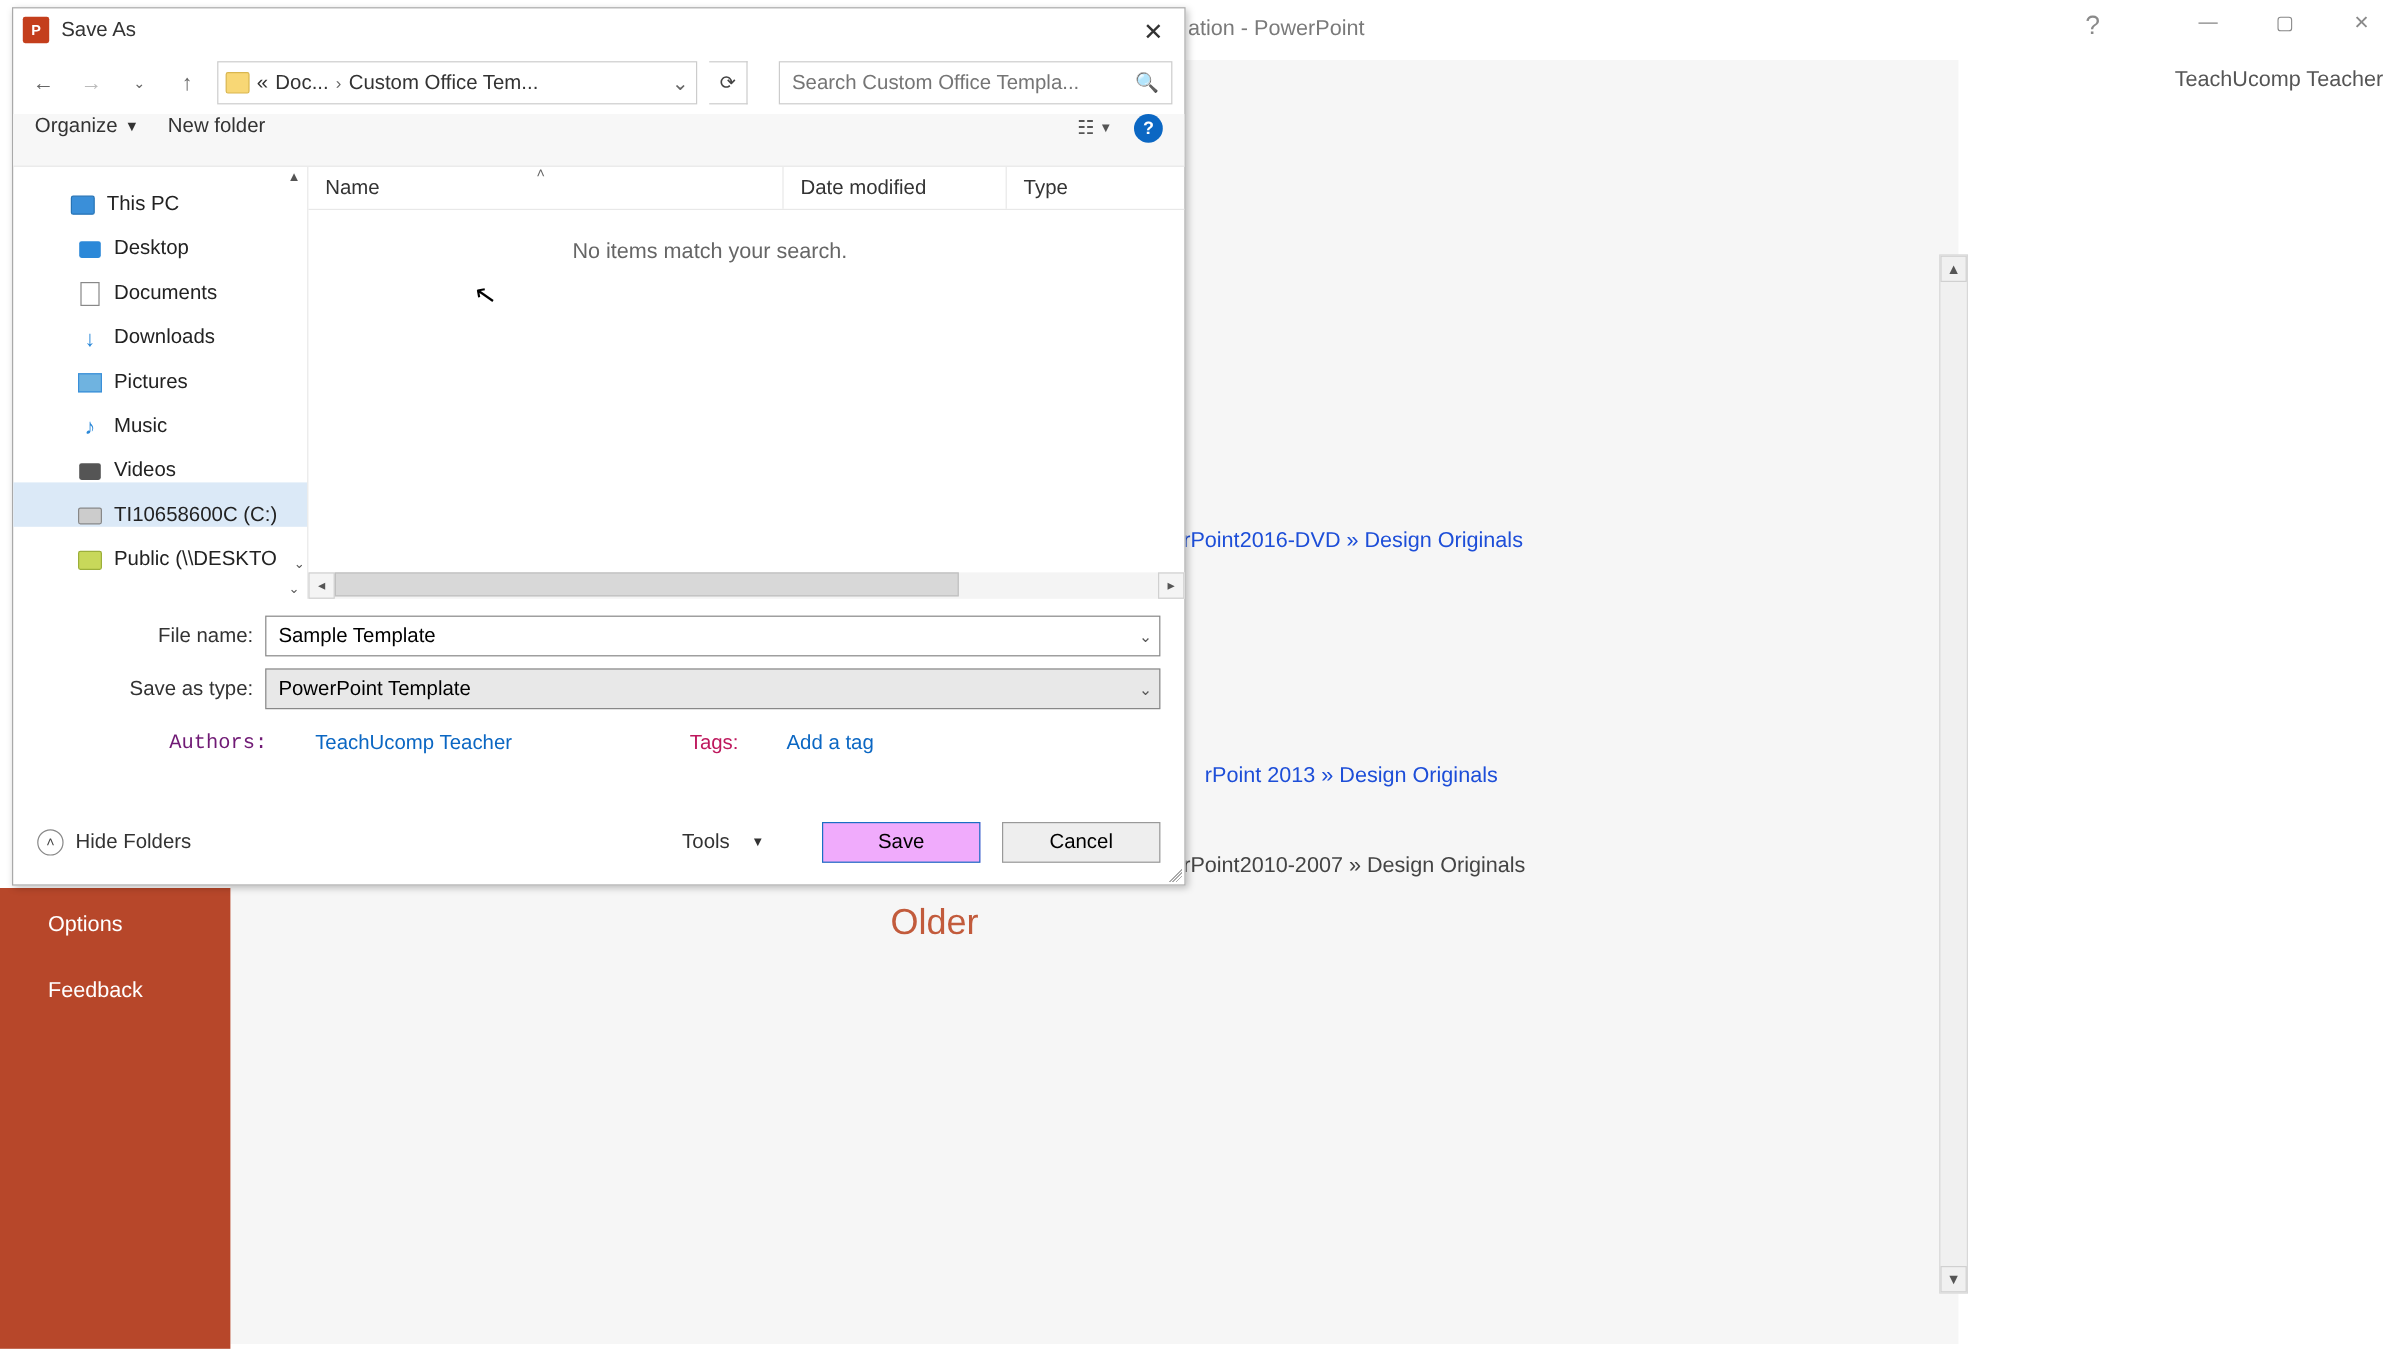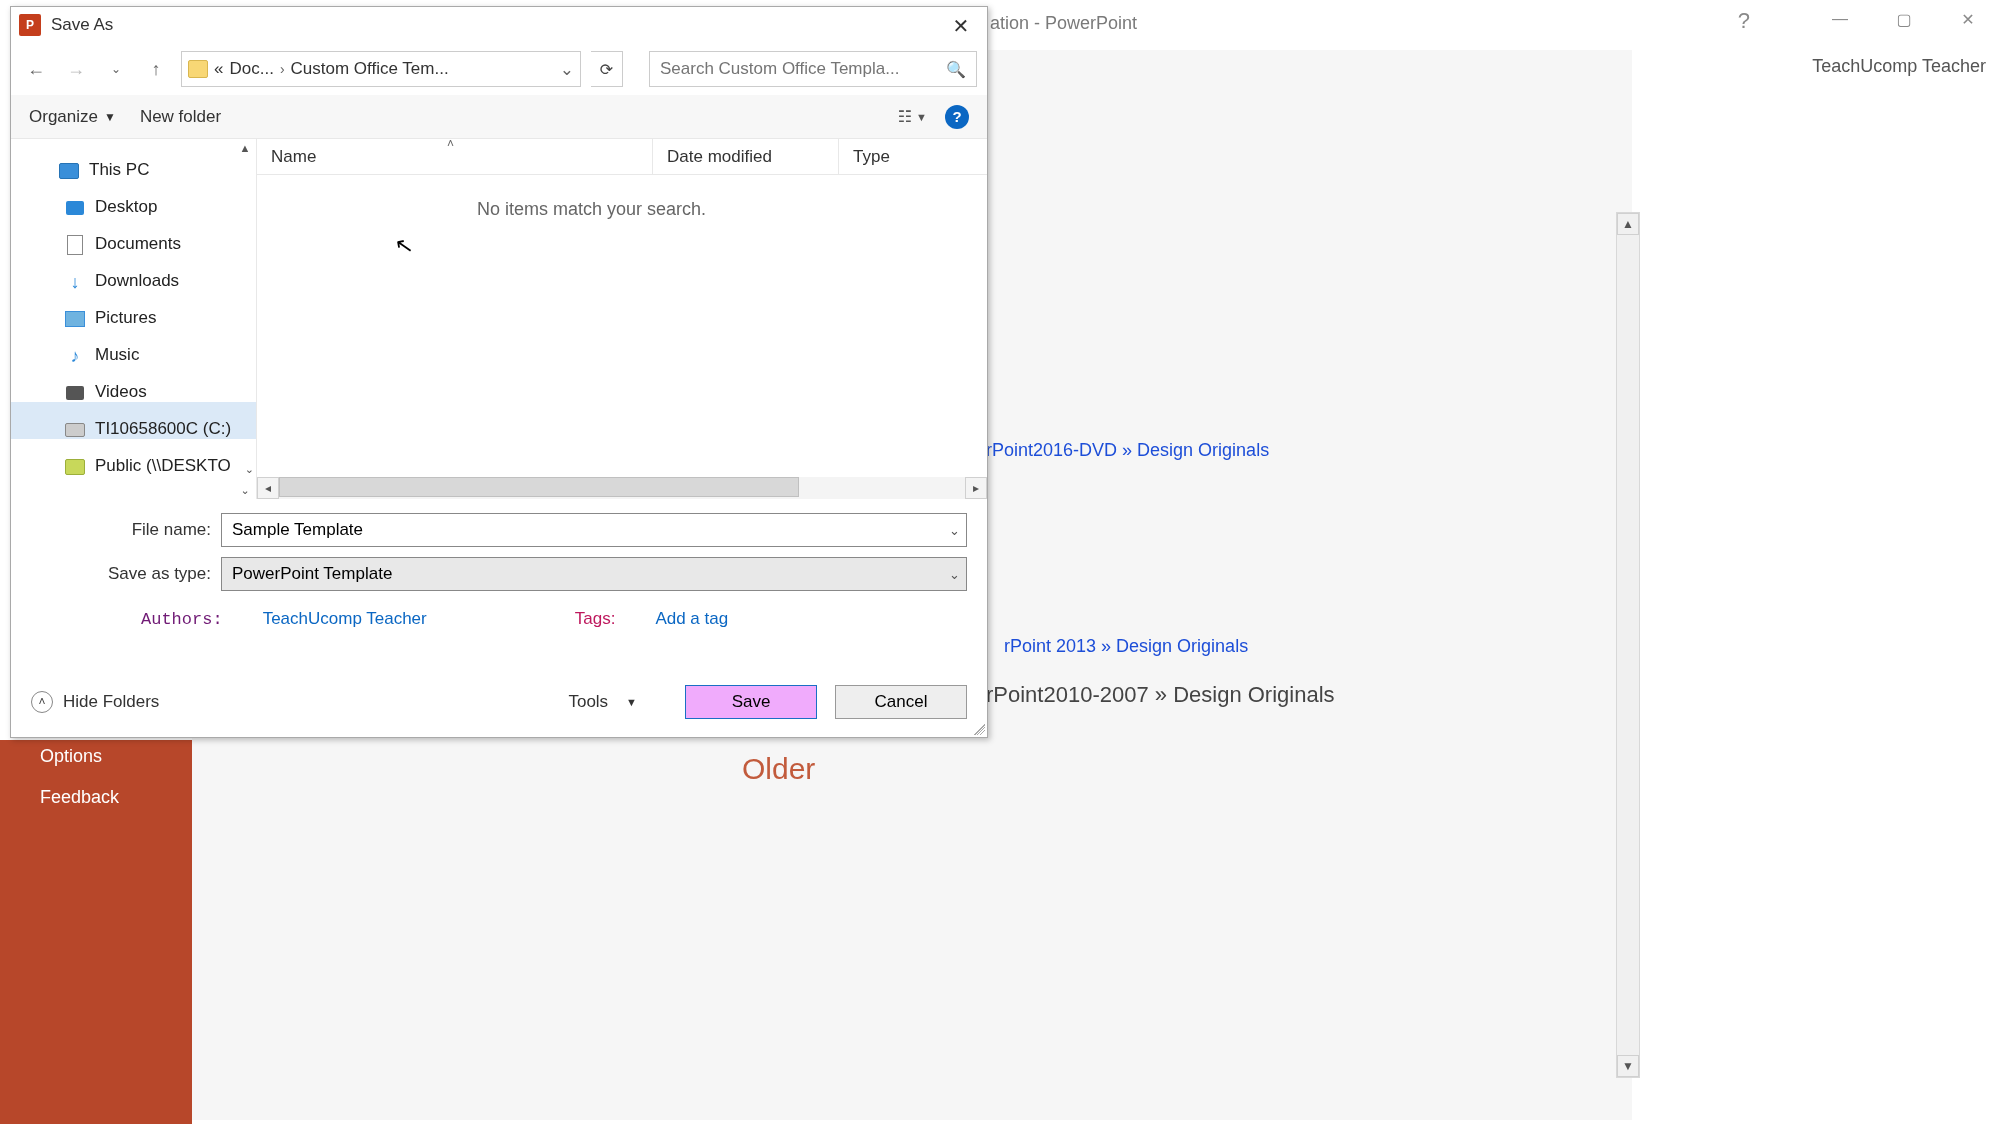--- a/index.html
+++ b/index.html
@@ -7,26 +7,26 @@
 
 .pp-window { position: absolute; left: 0; top: 0; width: 2000px; height: 1124px; background: #fff; }
 .pp-titlebar { position: absolute; left: 0; top: 0; width: 100%; height: 46px; background: #fff; display: flex; align-items: center; }
 .pp-title { position: absolute; left: 990px; font-size: 18px; color: #7a7a7a; }
 .pp-winbtns { position: absolute; right: 0; top: 0; display: flex; }
 .pp-winbtn { width: 64px; height: 38px; display: flex; align-items: center; justify-content: center; color: #8a8a8a; }
 .pp-helpbtn { position: absolute; right: 250px; top: 8px; color: #8a8a8a; font-size: 22px; }
 .pp-user { position: absolute; right: 14px; top: 56px; font-size: 18px; color: #555; }
 
 .pp-sidebar { position: absolute; left: 0; top: 740px; width: 192px; height: 384px; background: #b7472a; color: #fff; }
-.pp-sidebar .item { padding: 6px 0 14px 40px; font-size: 18px; }
+.pp-sidebar .item { padding: 20px 0 14px 40px; font-size: 18px; }
 
 .pp-bodycontent { position: absolute; left: 192px; top: 50px; width: 1440px; height: 1070px; background: #f6f6f6; }
 .pp-path1 { position: absolute; left: 986px; top: 440px; font-size: 18px; color: #1d4ed8; }
 .pp-path2 { position: absolute; left: 1004px; top: 636px; font-size: 18px; color: #1d4ed8; }
-.pp-path3 { position: absolute; left: 986px; top: 682px; font-size: 22px; color: #444; }
+.pp-path3 { position: absolute; left: 986px; top: 711px; font-size: 18px; color: #444; }
 .pp-older { position: absolute; left: 742px; top: 752px; font-size: 30px; color: #c25b3c; }
 
 .pp-scroll { position: absolute; right: 360px; top: 212px; width: 24px; height: 866px; background: #f0f0f0; border: 1px solid #d8d8d8; }
 .pp-scroll .arrow { width: 22px; height: 22px; display:flex; align-items:center; justify-content:center; font-size:12px; color:#555; background:#f0f0f0; border:1px solid #d0d0d0; }
 .pp-scroll .arrow.up { position:absolute; top:0; }
 .pp-scroll .arrow.down { position:absolute; bottom:0; }
 
 
 .dlg { position: absolute; left: 10px; top: 6px; width: 978px; height: 732px; background: #fff; border: 1px solid #a9a9a9; box-shadow: 2px 2px 6px rgba(0,0,0,.25); }
 .dlg-titlebar { height: 36px; display:flex; align-items:center; padding: 0 8px; }
@@ -39,21 +39,21 @@
 .navbtn.disabled { color:#bbb; }
 .breadcrumb { flex:0 0 400px; height:36px; border:1px solid #ccc; display:flex; align-items:center; padding:0 6px; gap:6px; font-size:17px; color:#333; background:#fff;}
 .breadcrumb .foldericon { width:20px; height:18px; background:#f8d775; border:1px solid #d9b64f; border-radius:2px; }
 .breadcrumb .chev { color:#666; font-size:14px; }
 .breadcrumb .dd { margin-left:auto; color:#666; }
 .refresh { width:32px; height:36px; border:1px solid #ccc; border-left:none; display:flex; align-items:center; justify-content:center; color:#444; font-size:16px;}
 .searchbox { flex:1; height:36px; border:1px solid #ccc; display:flex; align-items:center; padding:0 10px; margin-left:16px; background:#fff;}
 .searchbox input { flex:1; border:none; outline:none; font-size:17px; color:#333; background:transparent;}
 .searchbox .sicon { color:#666; font-size:16px; }
 
-.dlg-toolbar { height:44px; display:flex; align-items:center; padding:0 18px; gap:24px; border-bottom:1px solid #e8e8e8; background:#f7f7f7;}
+.dlg-toolbar { height:44px; display:flex; align-items:flex-start; padding:0 18px; gap:24px; border-bottom:1px solid #e8e8e8; background:#f7f7f7;}
 .dlg-toolbar .org { font-size:17px; color:#333; display:flex; align-items:center; gap:6px;}
 .dlg-toolbar .nf { font-size:17px; color:#333; }
 .dlg-toolbar .right { margin-left:auto; display:flex; align-items:center; gap:18px; }
 .viewbtn { display:flex; align-items:center; gap:4px; color:#555; }
 .helpq { width:24px; height:24px; border-radius:50%; background:#0b67c3; color:#fff; display:flex; align-items:center; justify-content:center; font-size:15px; font-weight:bold;}
 
 .dlg-body { position:relative; height: 360px; display:flex; }
 .tree { width:246px; border-right:1px solid #e8e8e8; padding:4px 0; overflow:hidden; position:relative;}
 .tree .scrollup { position:absolute; right:2px; top:0; width:18px; height:18px; display:flex;align-items:center;justify-content:center;font-size:11px;color:#555;}
 .tree .scrolldown { position:absolute; right:2px; bottom:0; width:18px; height:18px; display:flex;align-items:center;justify-content:center;font-size:11px;color:#555;}

